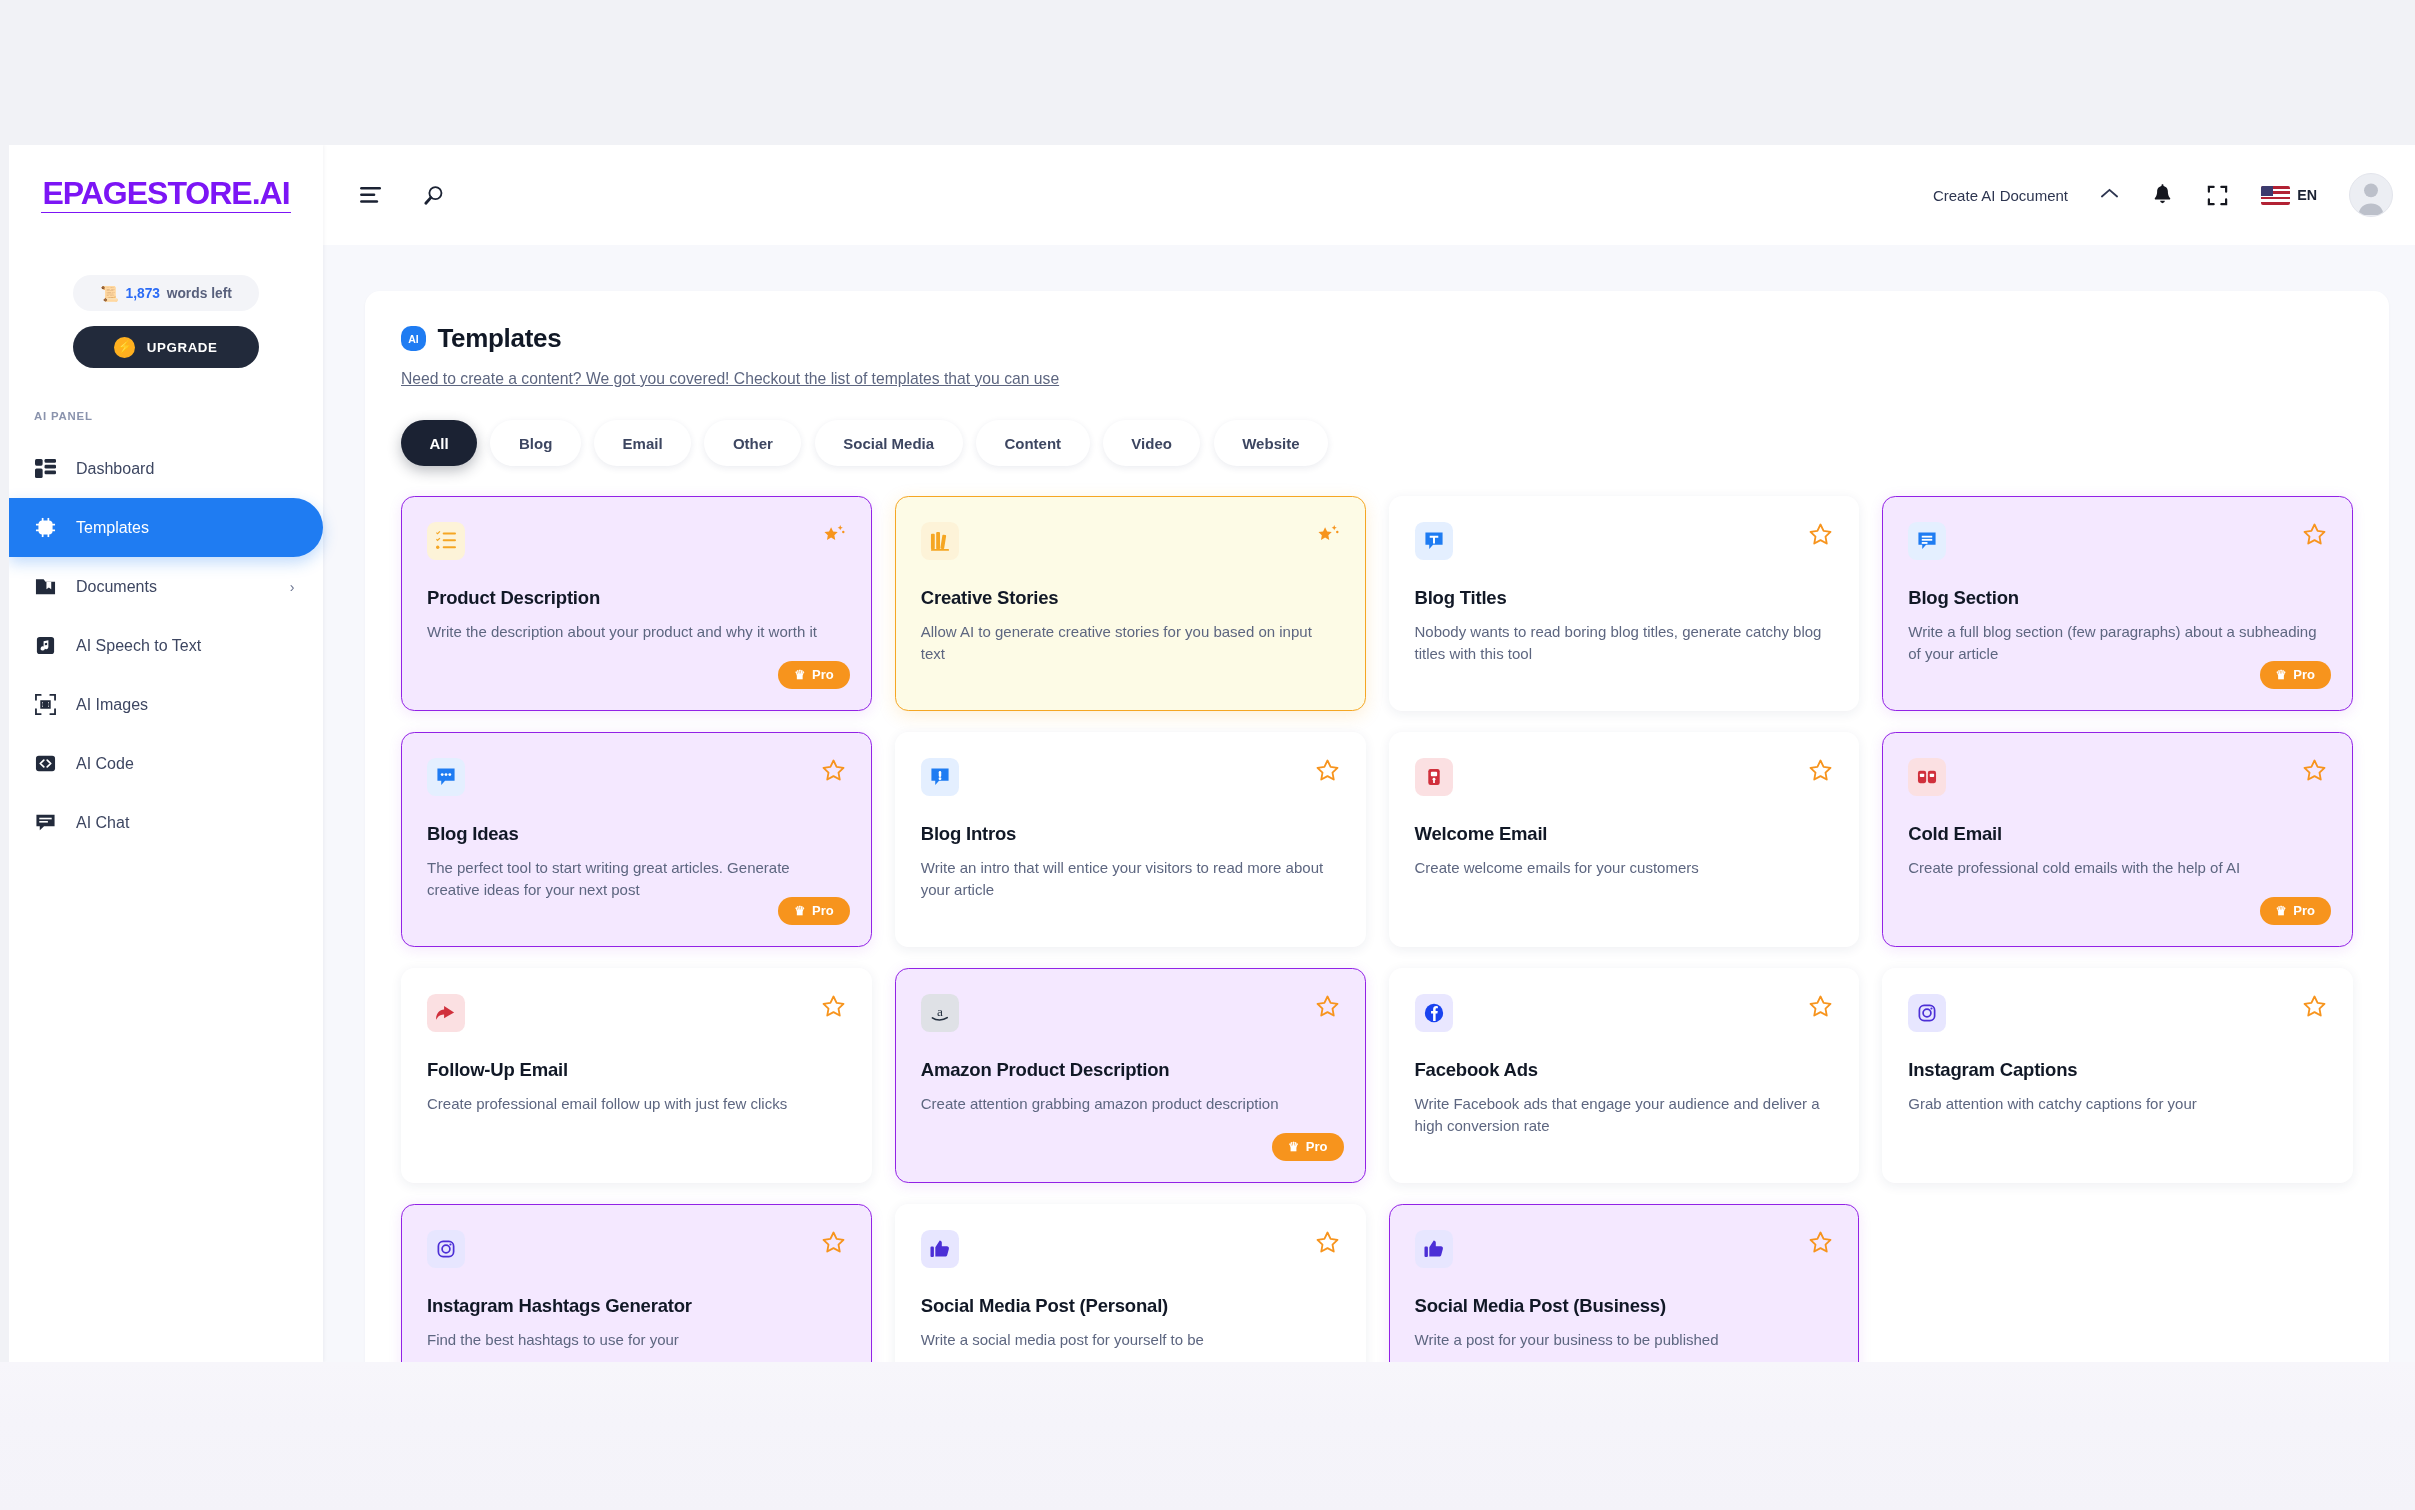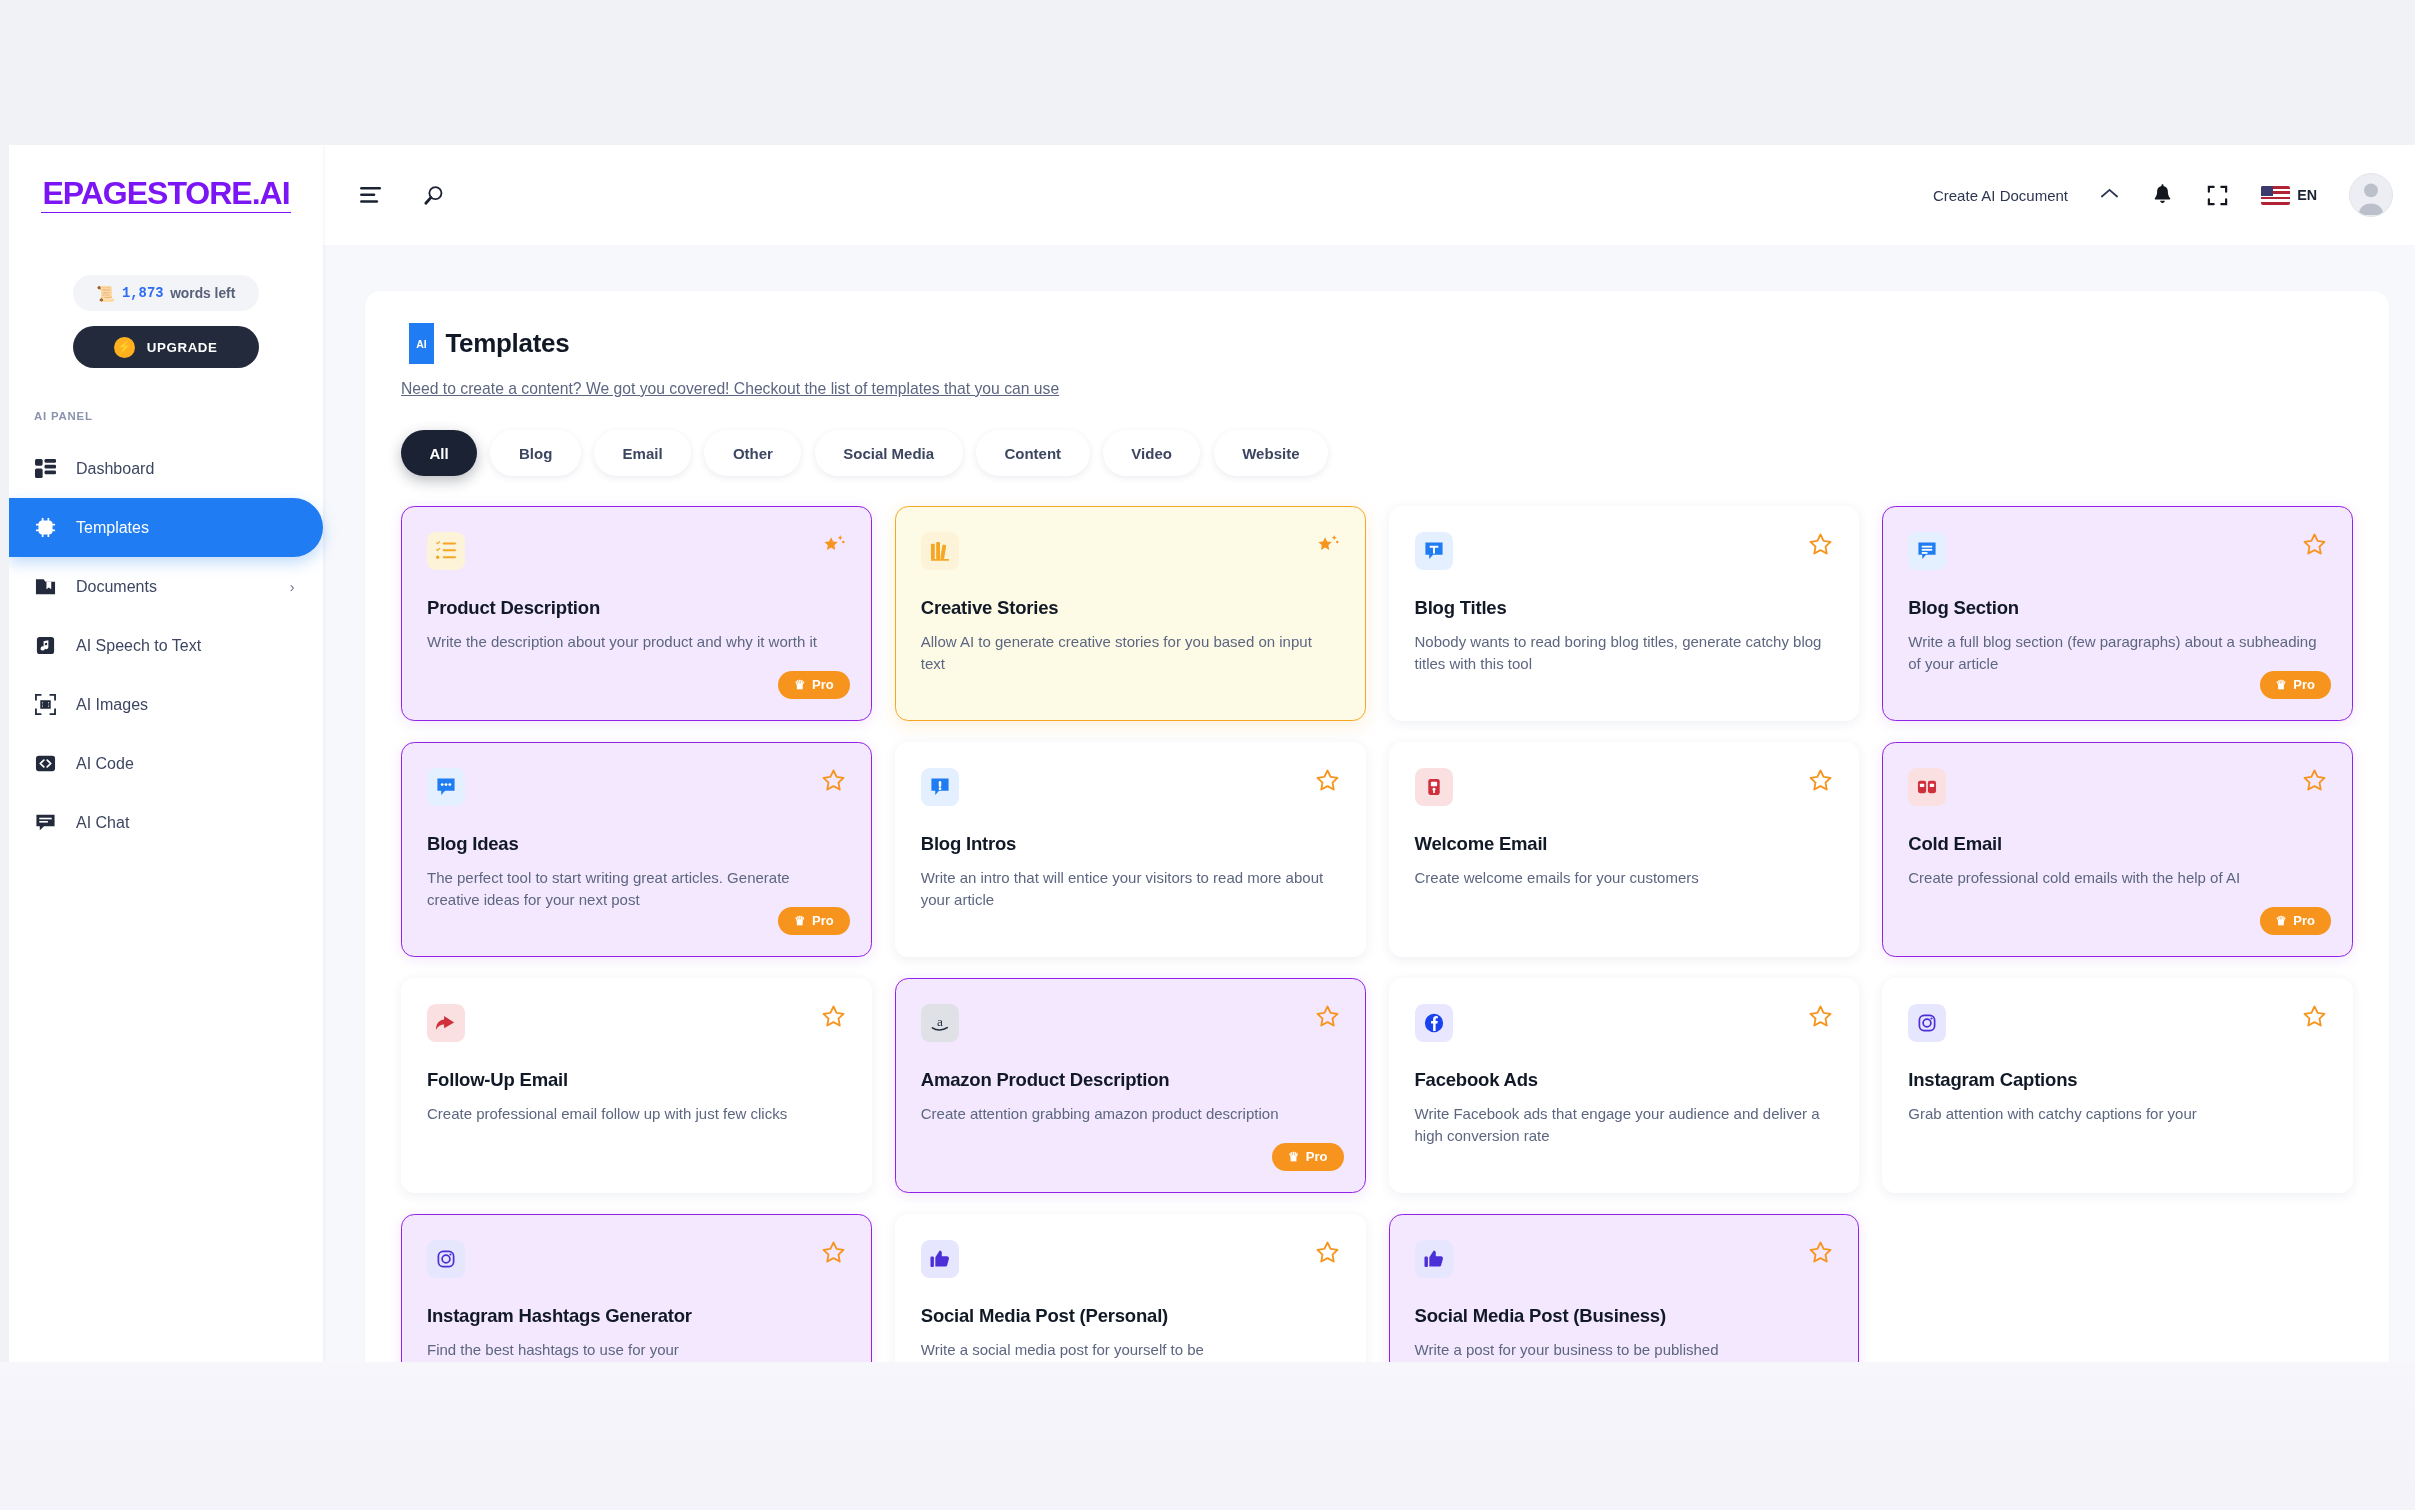--- a/index.html
+++ b/index.html
@@ -30,21 +30,21 @@
   .logo {
     font-size:32px; font-weight:bold; letter-spacing:-1px;
     color:#7c15f5; border-bottom:1.9px solid #7c15f5; padding:0 1.9px 2.9px 1.9px;
     line-height:1;
   }
   .words-badge {
     margin:30px auto 0; width:186px; height:36px; border-radius:18px;
     background:#f3f4f8; display:flex; align-items:center; justify-content:center; gap:6.7px;
     font-size:13.8px; font-weight:bold;
   }
-  .words-badge .num { color:#2b6bf5;font-family:Liberation Mono, monospace; }
+  .words-badge .num { color:#2b6bf5; }
   .words-badge .lbl { color:#58607c; }
   .scroll-ico { color:#f7941d; font-size:15px; line-height:1; }
   .upgrade-btn {
     margin:15px auto 0; width:186px; height:42px; border-radius:21px;
     background:#222a3b; border:none; cursor:pointer;
     display:flex; align-items:center; justify-content:center; gap:11.4px;
     color:#fff; font-size:13.3px; font-weight:bold; letter-spacing:0.6px;
   }
   .bolt {
     width:21px; height:21px; border-radius:50%; background:#ffb01f;
@@ -99,22 +99,22 @@
   #main {
     position:absolute; left:314px; top:100px; right:0; bottom:0;
     background:#f7f8fc; padding:46px 36px 0 42px; overflow:hidden;
   }
   #panel {
     background:#fff; border-radius:15px; padding:32px 36px 38px 36px;
     min-height:1141px; box-shadow:0 1px 2.9px rgba(25,35,80,.04);
   }
   .page-title { display:flex; align-items:center; gap:11.4px; }
   .chip-ico {
-    width:25px; height:41px; border-radius:0; background:#1f7cf2; color:#fff;
-    font-size:10.5px; font-weight:bold; display:flex; align-items:center; justify-content:center;margin-left:8px;
+    width:25px; height:25px; border-radius:10px; background:#1f7cf2; color:#fff;
+    font-size:10.5px; font-weight:bold; display:flex; align-items:center; justify-content:center;
   }
   .page-title h1 { font-size:26px; color:#111826; letter-spacing:-0.3px; }
   .page-sub { margin-top:16px; font-size:15.7px; color:#5d6680;text-decoration:underline; }
 
   .filters { display:flex; gap:13.3px; margin-top:32px; flex-wrap:wrap; }
   .filter {
     height:46px; padding:0 28.5px; border-radius:23px; border:none; cursor:pointer;
     background:#fff; color:#3d4661; font-size:15px;
     box-shadow:0 1.9px 7.6px rgba(30,40,90,.09);
     display:flex; align-items:center; justify-content:center;font-weight:bold;

